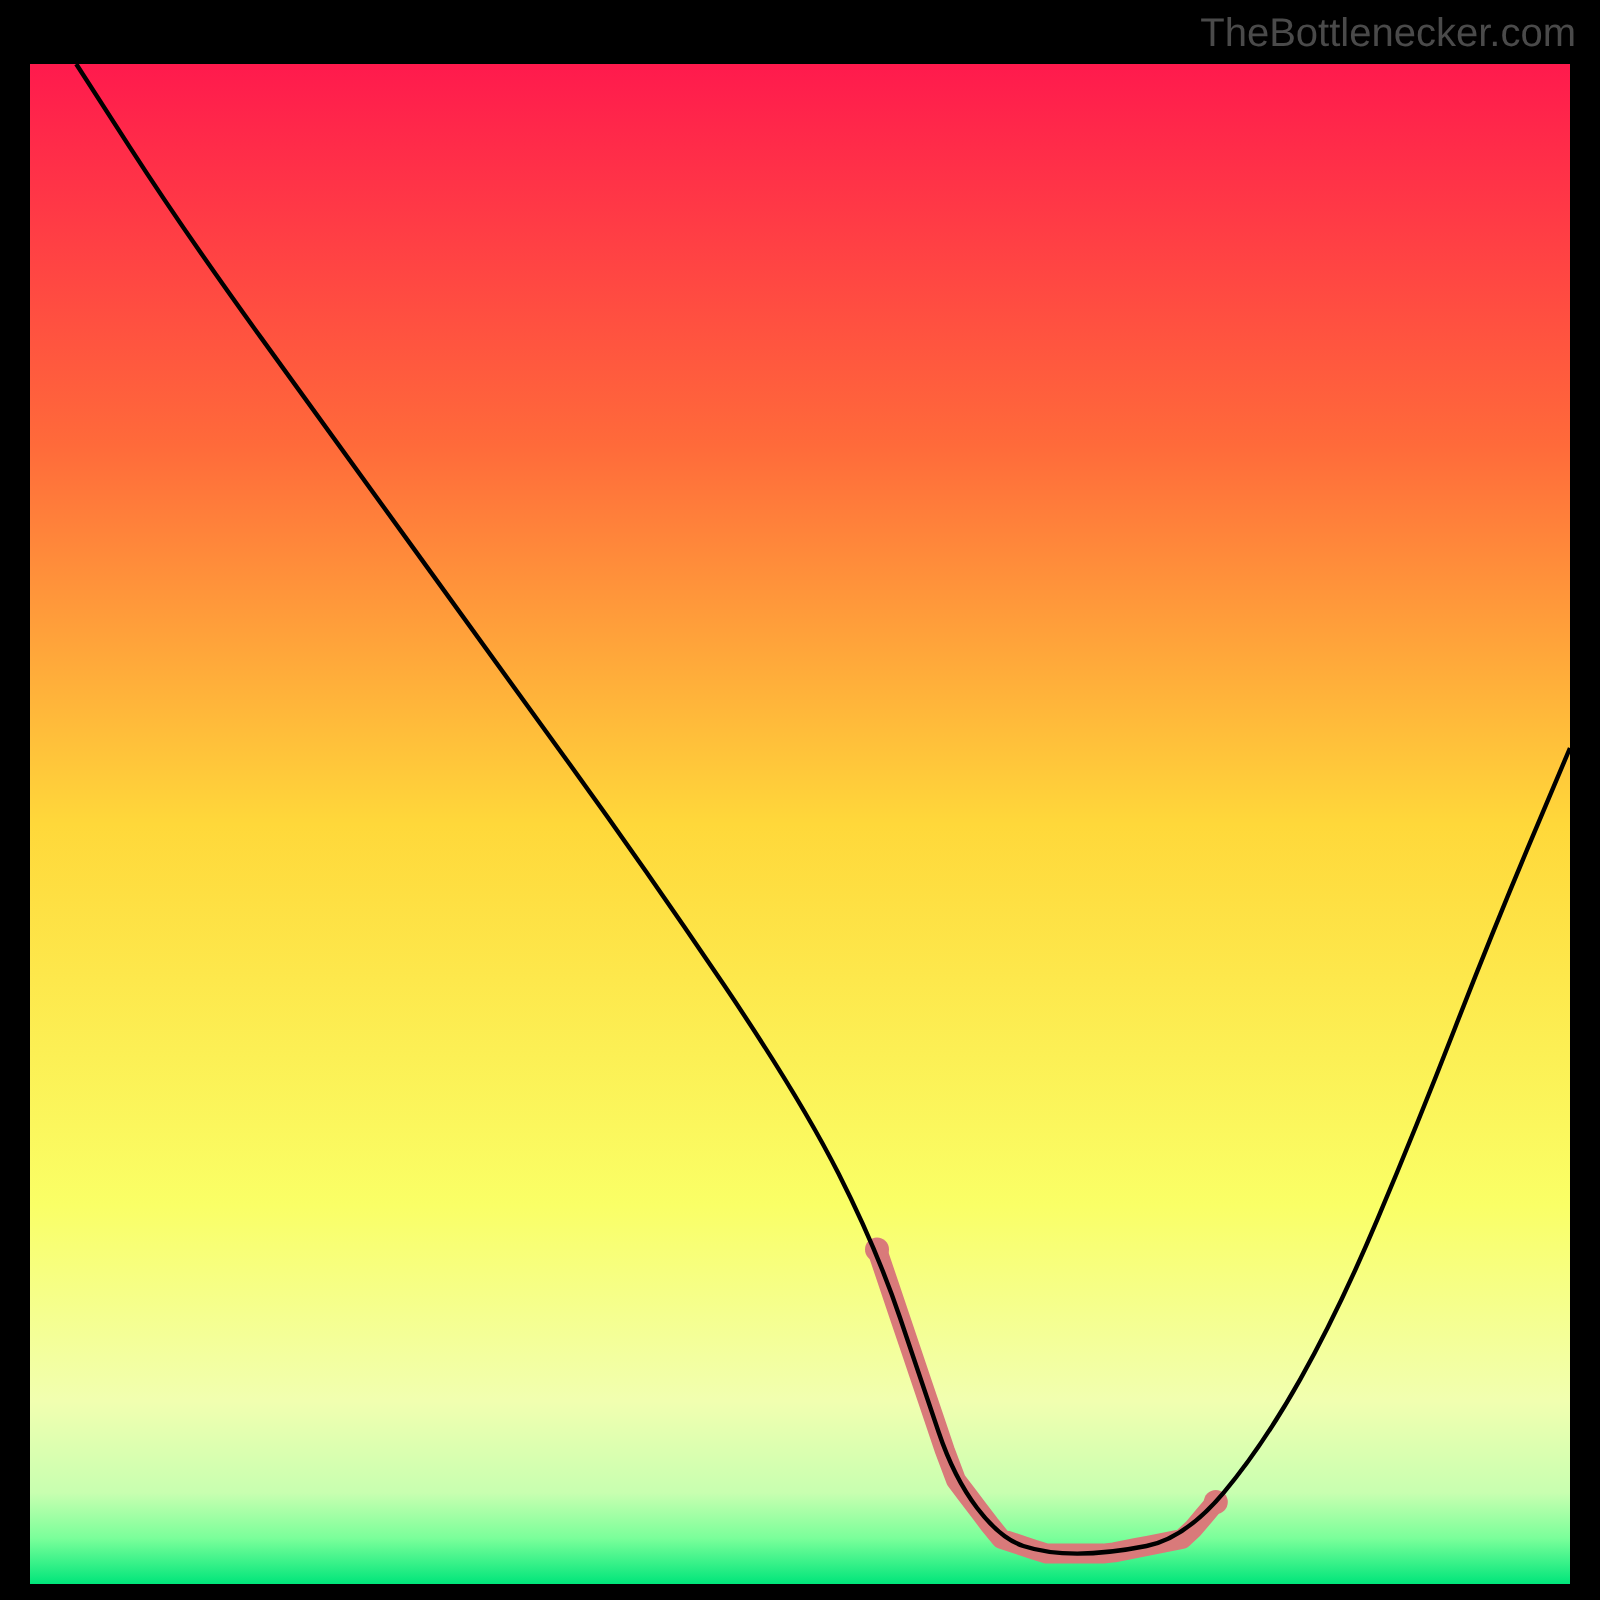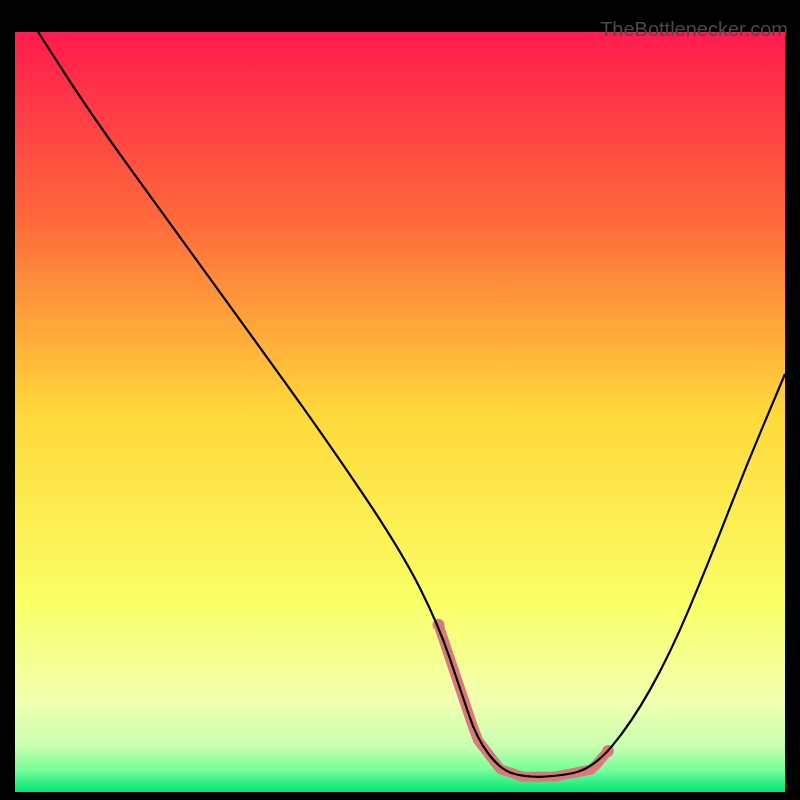--- a/index.html
+++ b/index.html
@@ -5,21 +5,21 @@
   * { margin: 0; padding: 0; box-sizing: border-box; }
   body {
     width: 800px;
     height: 800px;
     background: #000;
     position: relative;
     font-family: Arial, sans-serif;
   }
   .watermark {
     position: absolute;
-    top: 18px;
+    top: 6px;
     right: 12px;
     color: #4a4a4a;
     font-size: 20px;
     font-weight: 500;
     z-index: 10;
   }
   .frame {
     position: absolute;
     left: 15px;
     top: 32px;

